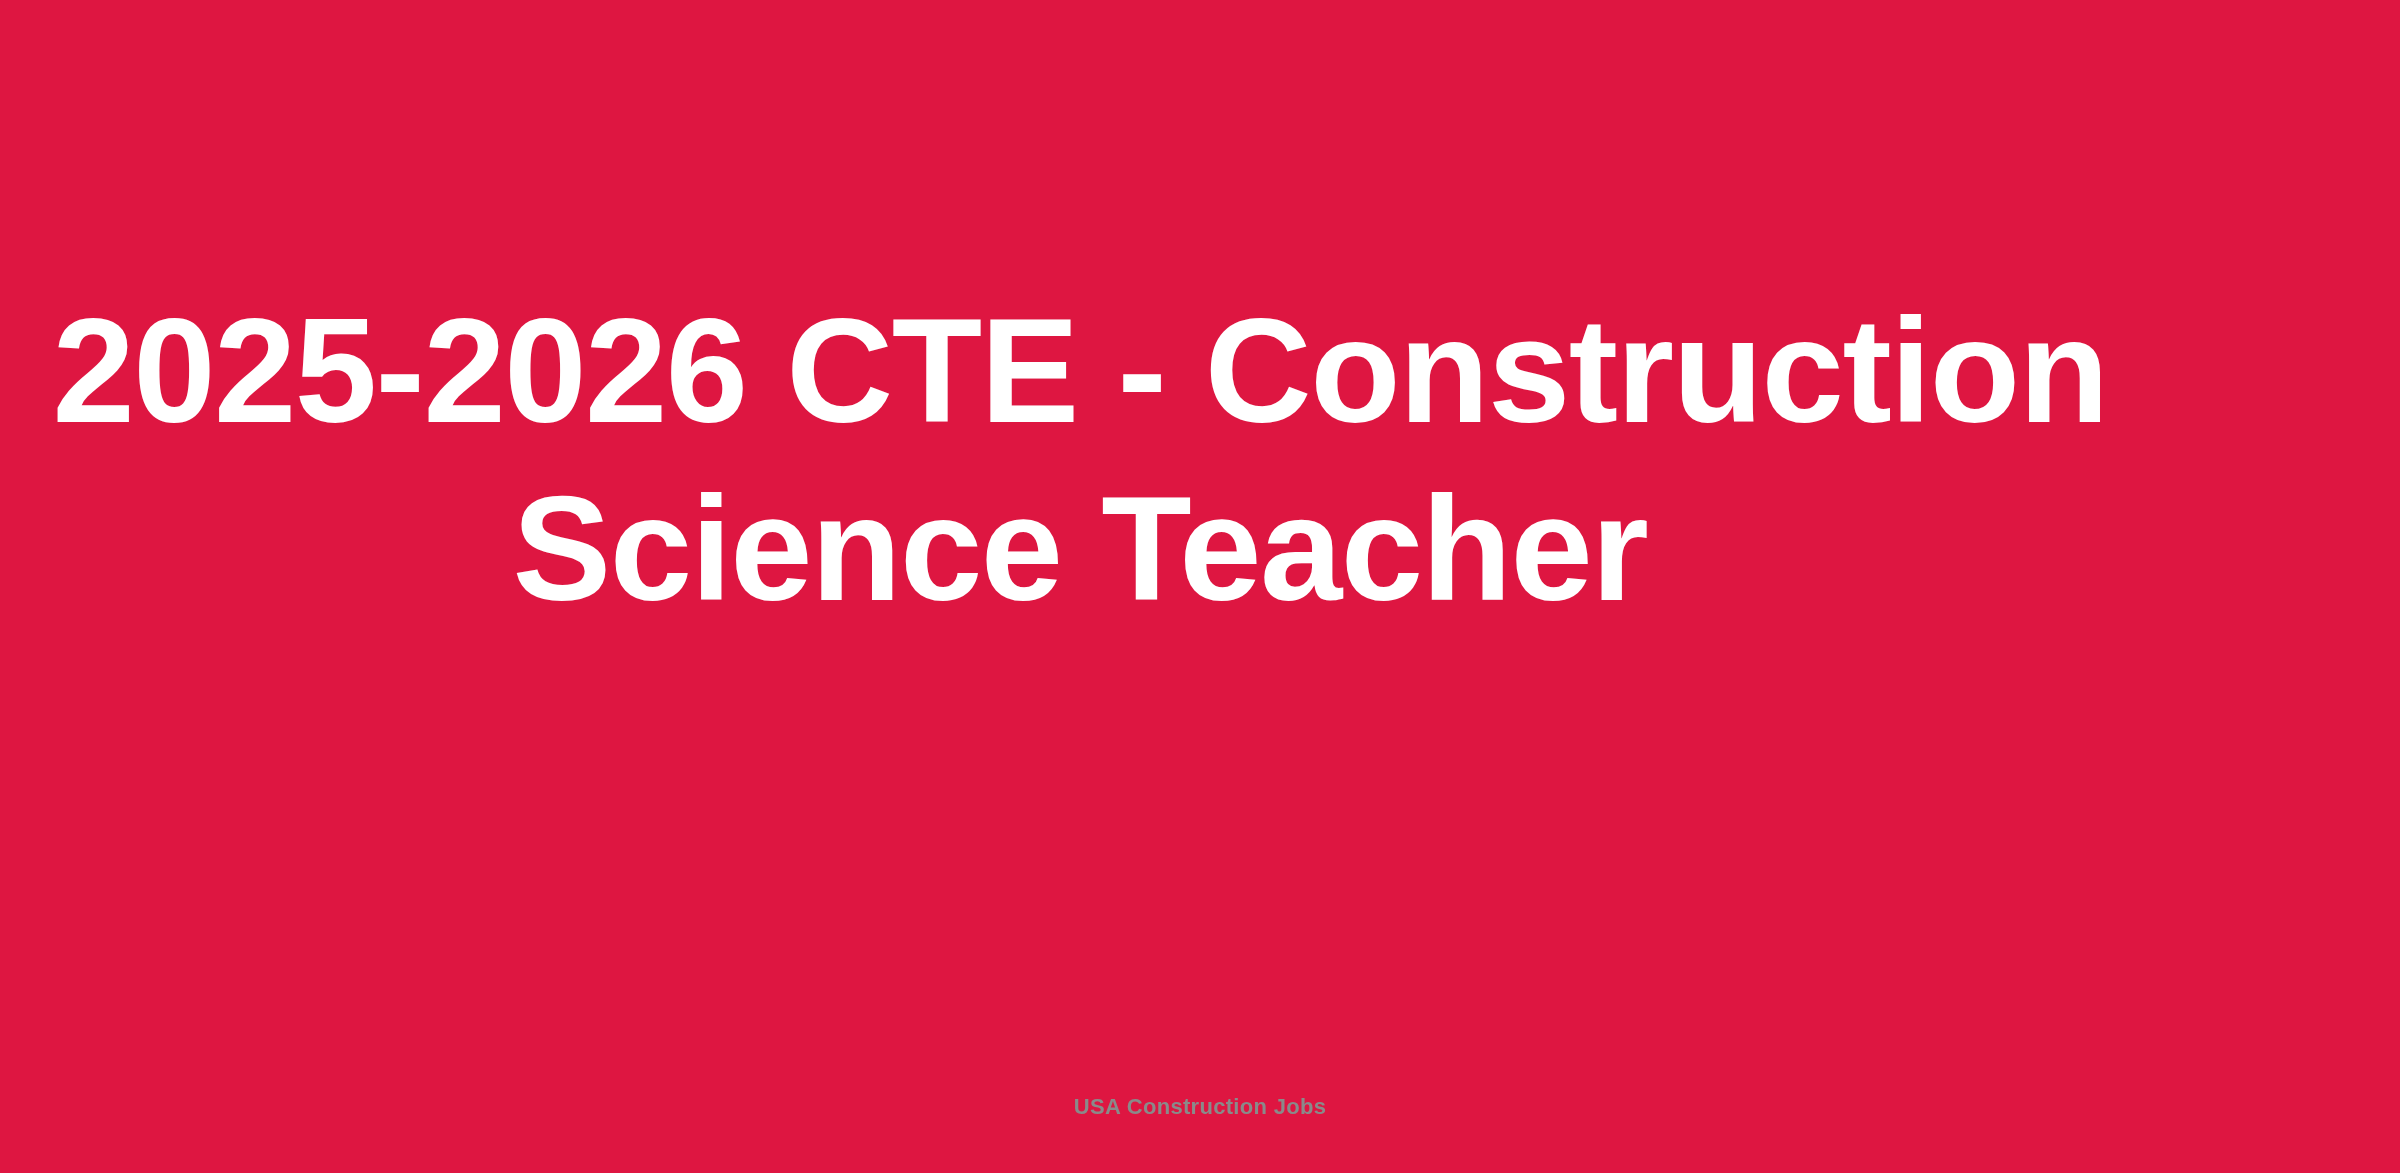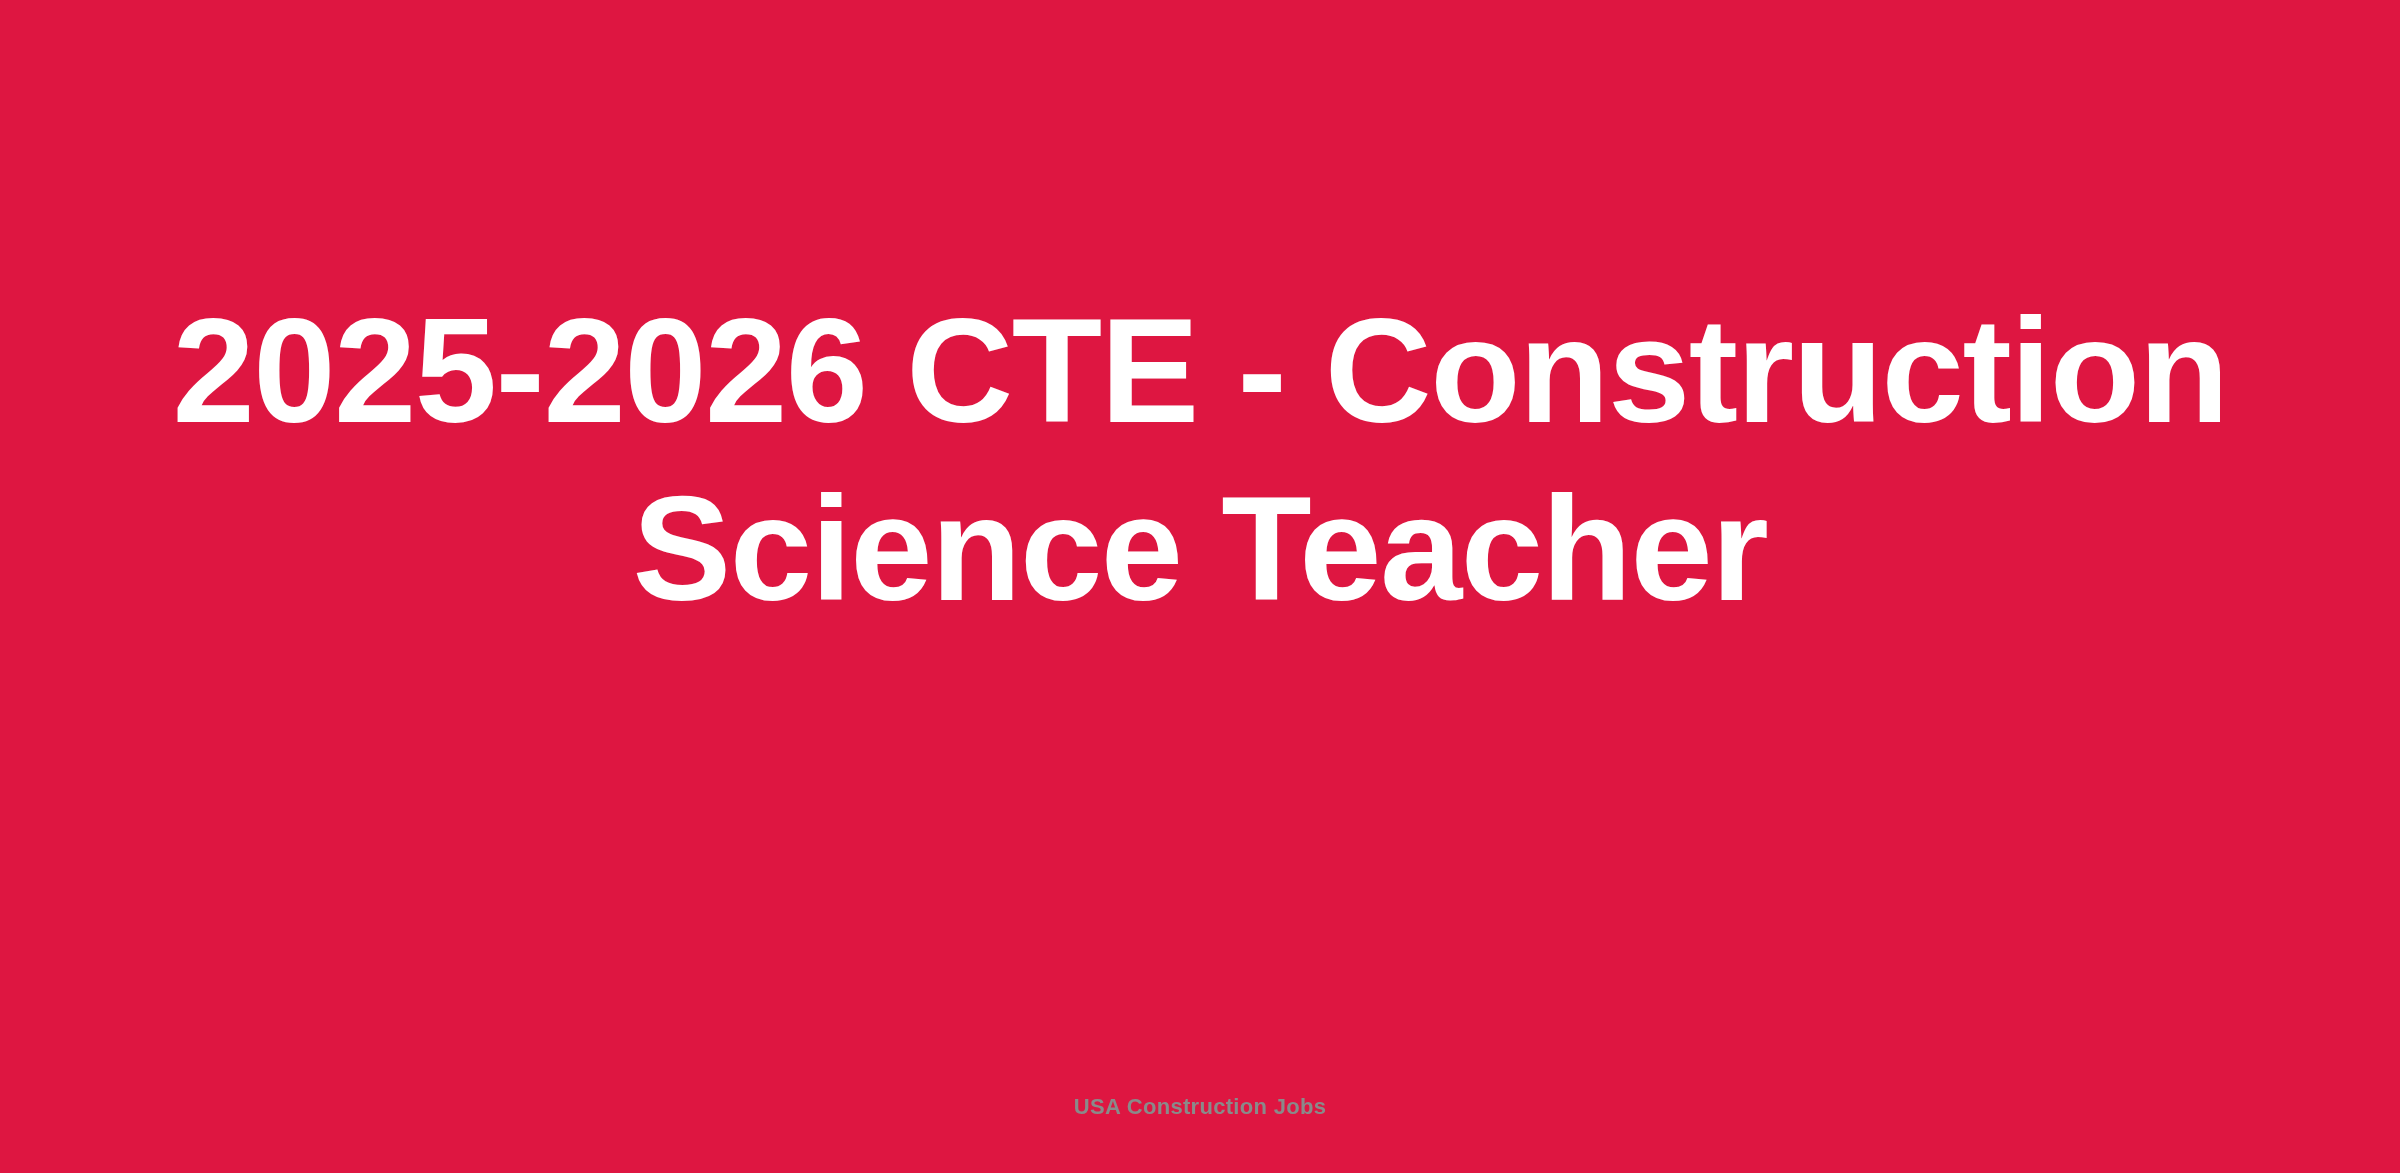--- a/index.html
+++ b/index.html
@@ -16,21 +16,21 @@
   }
 
   .card {
     position: relative;
     box-sizing: border-box;
     width: 2400px;
     height: 1173px;
     background: #de1641;
     display: flex;
     flex-direction: column;
-    align-items: center;
+    align-items: flex-start;
     justify-content: flex-start;
   }
 
   
   .hero {
     width: 2160px;
     margin-top: 282px;
     display: flex;
     flex-direction: column;
     align-items: center;

